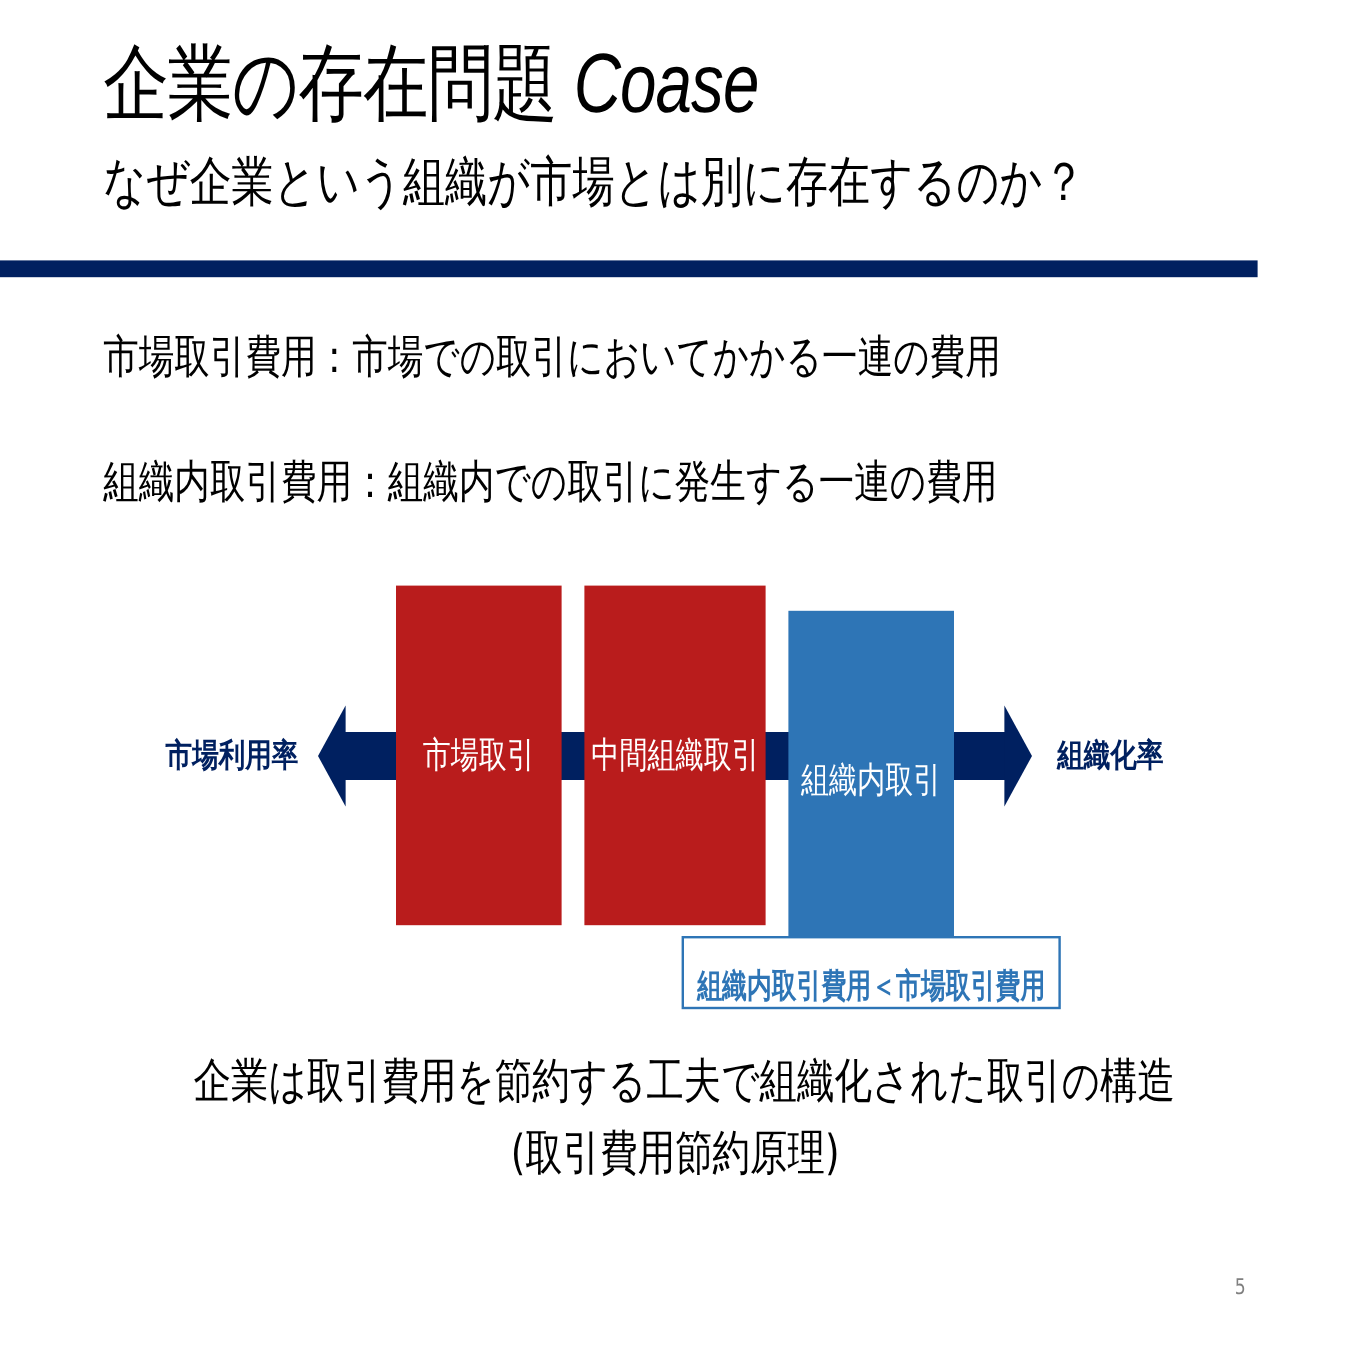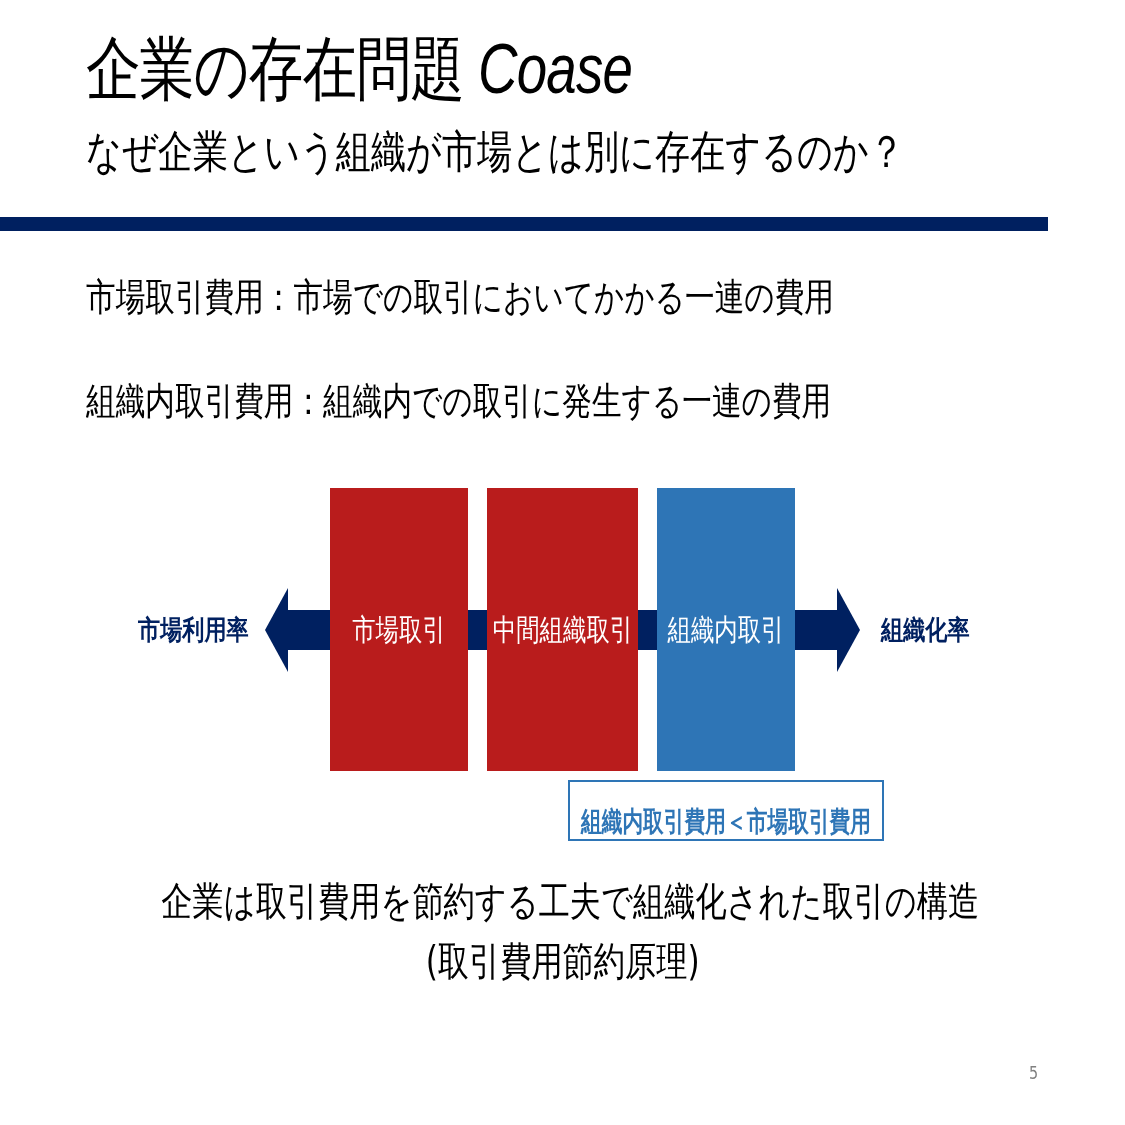--- a/index.html
+++ b/index.html
@@ -178,21 +178,21 @@
 
   <div class="side-label side-left" style="color:#002060;">市場利用率</div>
   <div class="side-label side-right" style="color:#002060;">組織化率</div>
 
   <div class="box box1" style="background:#b91c1c;">
     <span>市場取引</span>
   </div>
   <div class="box box2" style="background:#b91c1c;">
     <span>中間組織取引</span>
   </div>
-  <div class="box box3" style="background:#2e75b6;">
+  <div class="box box3" style="background:#2e75b6;margin-top:21px;">
     <span>組織内取引</span>
   </div>
 
   <div class="callout">
     <span style="color:#2e75b6;">組織内取引費用＜市場取引費用</span>
   </div>
 </div>
 
 <div class="conclusion conc1">
   <span>企業は取引費用を節約する工夫で組織化された取引の構造</span>

